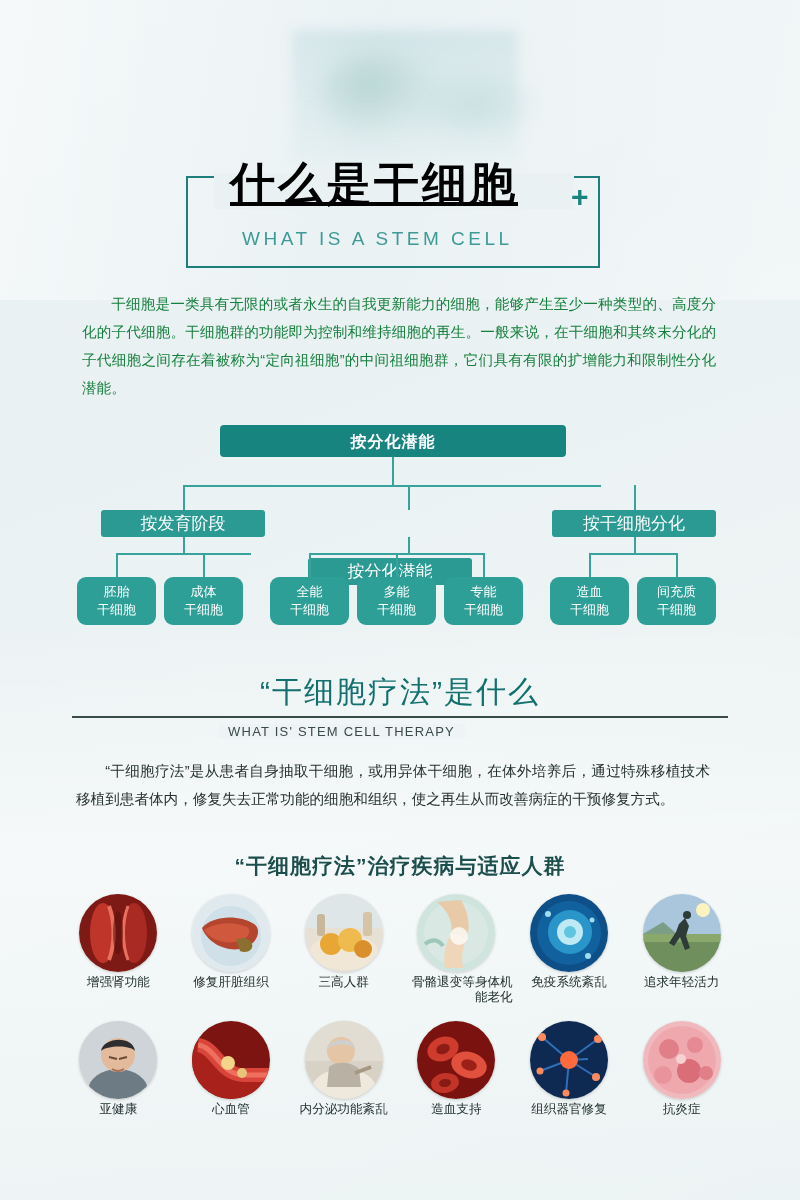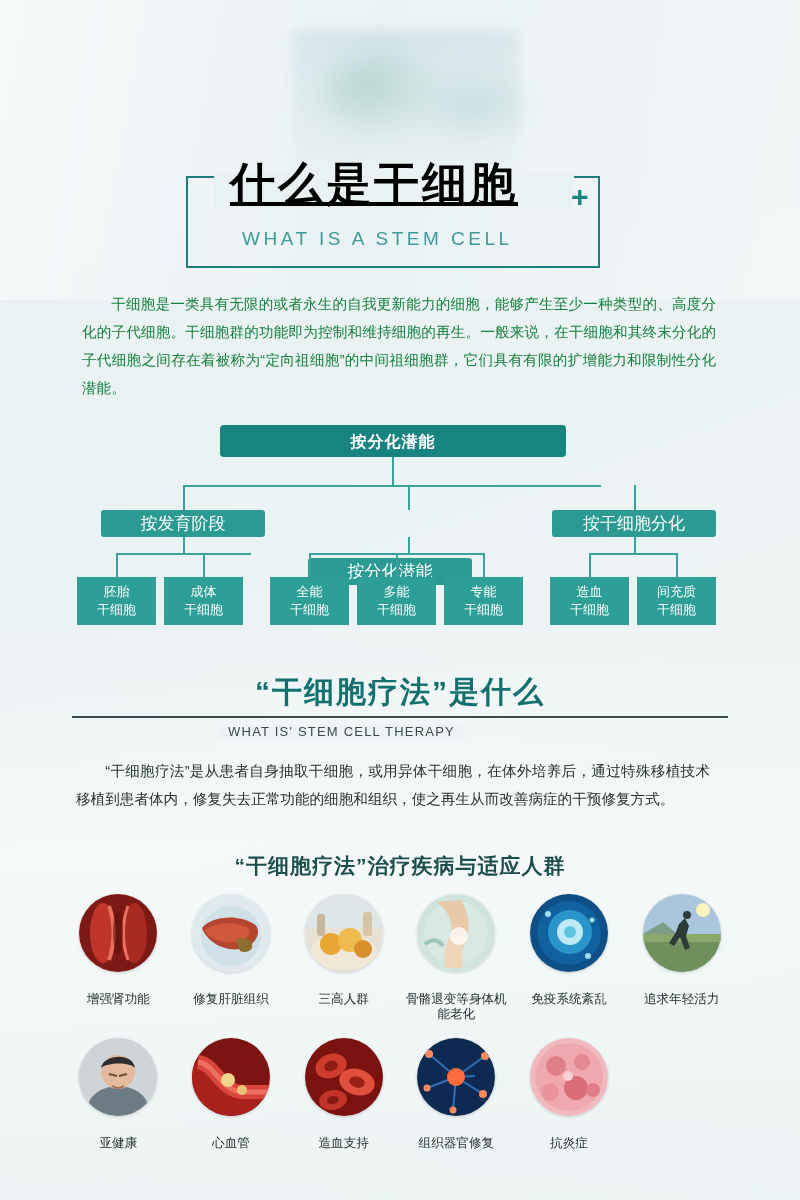--- a/index.html
+++ b/index.html
@@ -153,21 +153,21 @@
     border-radius: 3px;
   }
   .node.mid.m1 { left: 33px; top: 85px; width: 164px; }
   .node.mid.m2 { left: 240px; top: 85px; width: 164px; margin-top: 48px; }
   .node.mid.m3 { left: 484px; top: 85px; width: 164px; }
   .node.leaf {
     height: 48px;
     width: 79px;
     font-size: 13px;
     background: #2d9f97;
-    border-radius: 0;
+    border-radius: 9px;
     flex-direction: column;
     line-height: 18px;
   }
   .leaf.l1 { left: 9px;   top: 152px; }
   .leaf.l2 { left: 96px;  top: 152px; }
   .leaf.l3 { left: 202px; top: 152px; }
   .leaf.l4 { left: 289px; top: 152px; }
   .leaf.l5 { left: 376px; top: 152px; }
   .leaf.l6 { left: 482px; top: 152px; }
   .leaf.l7 { left: 569px; top: 152px; }
@@ -181,21 +181,21 @@
 
   
   .title2-wrap {
     position: absolute;
     left: 0; top: 672px;
     width: 800px;
     text-align: center;
   }
   .title2 {
     font-size: 30px;
-    font-weight: bold;
+    font-weight: normal;
     letter-spacing: 2px;
     color: #12706f;
   }
   .title2-rule {
     position: absolute;
     left: 72px; top: 44px;
     width: 656px;
     height: 2px;
     background: #3a4a48;
   }
@@ -253,24 +253,24 @@
   }
   .circle {
     width: 78px;
     height: 78px;
     border-radius: 50%;
     overflow: hidden;
     position: relative;
     box-shadow: 0 1px 3px rgba(0,0,0,0.18);
   }
   .cell-label {
-    margin-top: 20px;
+    margin-top: 3px;
     font-size: 12.6px;
     color: #22312f;
-    text-align: center;
+    text-align: right;
     line-height: 15px;
     white-space: pre-line;
   }
 </style>
 </head>
 <body>
 
 <div class="page">
 
   <div class="blob-a"></div>
@@ -474,20 +474,34 @@
           <path d="M0 20 C20 20 24 58 50 58 L78 58 L78 78 L0 78 Z" fill="#a8211a"></path>
           <path d="M6 24 C24 26 28 54 52 54 L78 54" stroke="#d9453a" stroke-width="14" fill="none"></path>
           <path d="M6 24 C24 26 28 54 52 54 L78 54" stroke="#ef6f5e" stroke-width="5" fill="none"></path>
           <circle cx="36" cy="42" r="7" fill="#f3d48b"></circle>
           <circle cx="50" cy="52" r="5" fill="#e8c378"></circle>
         </svg>
       </div>
       <div class="cell-label">心血管</div>
     </div>
 
+    <div class="cell">
+      <div class="circle">
+        <svg viewBox="0 0 78 78" width="78" height="78">
+          <rect width="78" height="78" fill="#d8d2c6"></rect>
+          <rect y="0" width="78" height="40" fill="#e2ddd3"></rect>
+          <ellipse cx="39" cy="68" rx="32" ry="20" fill="#efe9dd"></ellipse>
+          <circle cx="36" cy="30" r="14" fill="#e4c5a6"></circle>
+          <path d="M22 28 C24 16 50 16 50 28 C46 22 28 22 22 28 Z" fill="#cfcfcf"></path>
+          <path d="M24 46 C30 40 46 40 54 48 L56 66 L22 66 Z" fill="#b9b2a4"></path>
+          <path d="M50 52 l16 -6" stroke="#a59782" stroke-width="4" fill="none"></path>
+        </svg>
+      </div>
+      <div class="cell-label">内分泌功能紊乱</div>
+    </div>
 
     <div class="cell">
       <div class="circle">
         <svg viewBox="0 0 78 78" width="78" height="78">
           <rect width="78" height="78" fill="#7a1310"></rect>
           <ellipse cx="26" cy="28" rx="16" ry="12" fill="#cf3b2c" transform="rotate(-20 26 28)"></ellipse>
           <ellipse cx="26" cy="28" rx="7" ry="5" fill="#8e1c16" transform="rotate(-20 26 28)"></ellipse>
           <ellipse cx="52" cy="44" rx="18" ry="13" fill="#e0503c" transform="rotate(15 52 44)"></ellipse>
           <ellipse cx="52" cy="44" rx="8" ry="5.5" fill="#9c2018" transform="rotate(15 52 44)"></ellipse>
           <ellipse cx="28" cy="62" rx="14" ry="10" fill="#c23427" transform="rotate(-8 28 62)"></ellipse>

